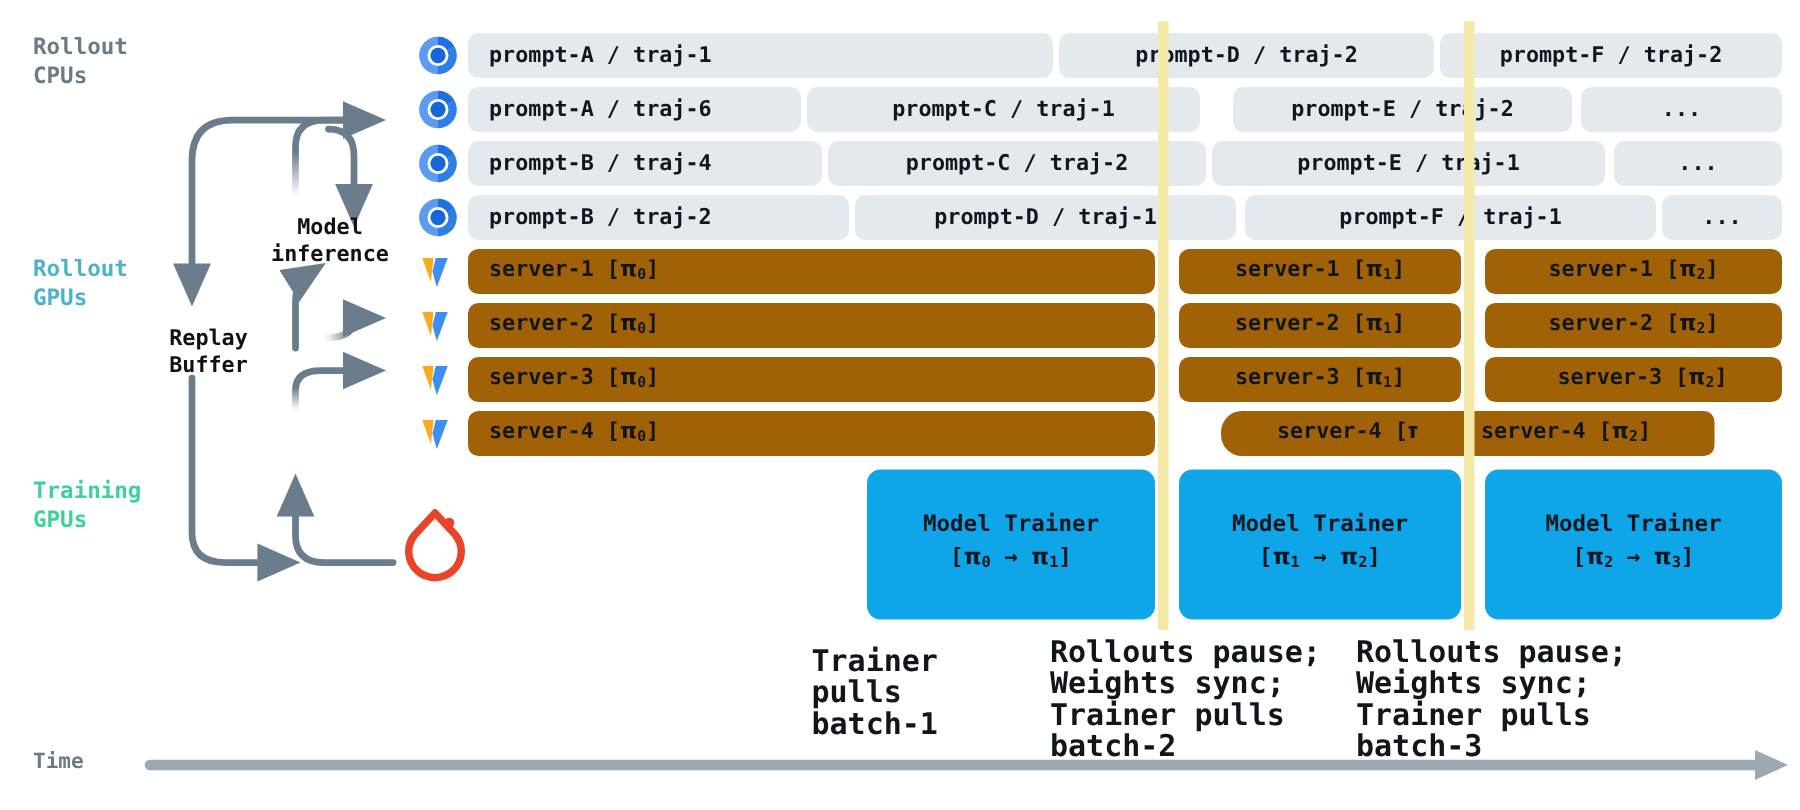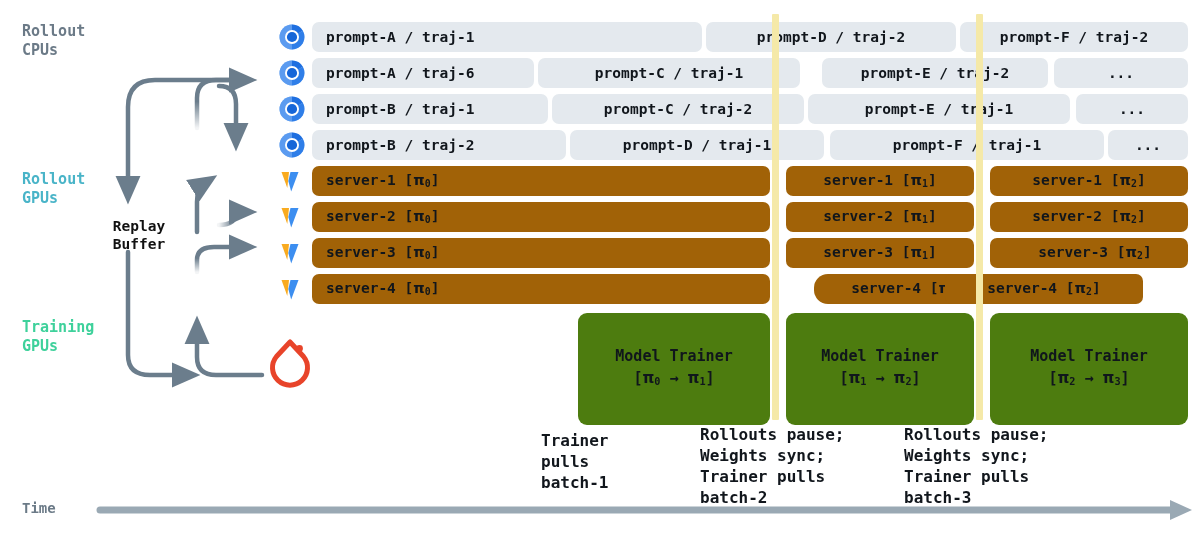--- a/index.html
+++ b/index.html
@@ -36,32 +36,32 @@
     font-size:14.5px;font-weight:bold;color:#11161c;
     box-sizing:border-box;padding:0 14px;
     white-space:nowrap;
   }
   .bar-cpu{background:#e4e9ee;}
   .bar-gpu{background:#a16207;}
   .bar.center{justify-content:center;padding:0 8px;}
 
   
   .trainer{
-    position:absolute;top:313px;height:112px;border-radius:9px;
-    background:#4d7c0f;display:flex;flex-direction:column;
+    position:absolute;top:313px;height:100px;border-radius:9px;
+    background:#0ea5e9;display:flex;flex-direction:column;
     align-items:center;justify-content:center;
     font-size:15px;font-weight:bold;color:#10161c;line-height:22px;
   }
 
   
   .sync{position:absolute;width:7px;background:#f5e9a8;border-radius:1px;}
 
   
   .anno{
-    position:absolute;font-size:16px;font-weight:bold;color:#11161c;
+    position:absolute;font-size:20px;font-weight:bold;color:#11161c;
     line-height:21px;white-space:pre-line;
   }
 
   
   .icon{position:absolute;width:26px;height:26px;}
   .icon svg{display:block;width:100%;height:100%;}
   .pytorch-icon{position:absolute;left:266px;top:336px;width:48px;height:56px;}
 
   sub{font-size:0.68em;vertical-align:-0.22em;}
   .pi{font-style:normal;font-family:"DejaVu Sans", sans-serif;font-weight:bold;}
@@ -108,20 +108,22 @@
     <path d="M128,252 L128,355 Q128,375 150,375 L186,375" fill="none" stroke="#6b7d8c" stroke-width="4.5" stroke-linecap="round" marker-end="url(#ah)"></path>
 
     <path d="M262,375 L216,375 Q197,375 197,357 L197,330" fill="none" stroke="#6b7d8c" stroke-width="4.5" stroke-linecap="round" marker-end="url(#ah)"></path>
 
     <g>
       <path d="M100,510 L1178,510" stroke="#9aa9b4" stroke-width="7" stroke-linecap="round"></path>
       <path d="M1170,500 L1192,510 L1170,520 Z" fill="#9aa9b4"></path>
     </g>
   </svg>
 
+  <div class="flow-text ft-inference">Model
+inference</div>
   <div class="flow-text ft-replay">Replay
 Buffer</div>
 
   <div class="pytorch-icon">
     <svg viewBox="0 0 48 56">
       <path d="M24 6 L10.5 20.5 A17.5 17.5 0 1 0 37.5 20.5 Z" fill="none" stroke="#e8442a" stroke-width="5" stroke-linejoin="round" stroke-linecap="round"></path>
       <circle cx="33.5" cy="12.5" r="3.4" fill="#e8442a"></circle>
       <path d="M24 6 L10.5 20.5" stroke="#ffffff" stroke-width="0"></path>
     </svg>
   </div>
@@ -172,21 +174,21 @@
         <svg viewBox="0 0 26 26">
     <circle cx="13" cy="13" r="12.5" fill="#9cc4f5"></circle>
     <path d="M13 0.5 A12.5 12.5 0 0 1 23.8 6.8 L13 13 Z" fill="#1f6fe0"></path>
     <path d="M23.8 6.8 A12.5 12.5 0 0 1 13 25.5 L13 13 Z" fill="#2f7ee8"></path>
     <path d="M13 25.5 A12.5 12.5 0 0 1 13 0.5 L13 13 Z" fill="#5b9bf0"></path>
     <circle cx="13" cy="13" r="7" fill="#ffffff"></circle>
     <circle cx="13" cy="13" r="5.1" fill="#1666d8"></circle>
   </svg>
       </div>
       <div class="bar bar-cpu" style="left: 312px; top: 94px; width: 236px;">
-        <span>prompt-B / traj-1</span>
+        <span>prompt-B / traj-4</span>
       </div>
       <div class="bar bar-cpu center" style="left: 552px; top: 94px; width: 252px;">
         <span>prompt-C / traj-2</span>
       </div>
       <div class="bar bar-cpu center" style="left: 808px; top: 94px; width: 262px;">
         <span>prompt-E / traj-1</span>
       </div>
       <div class="bar bar-cpu center" style="left: 1076px; top: 94px; width: 112px;">
         <span>...</span>
       </div>

